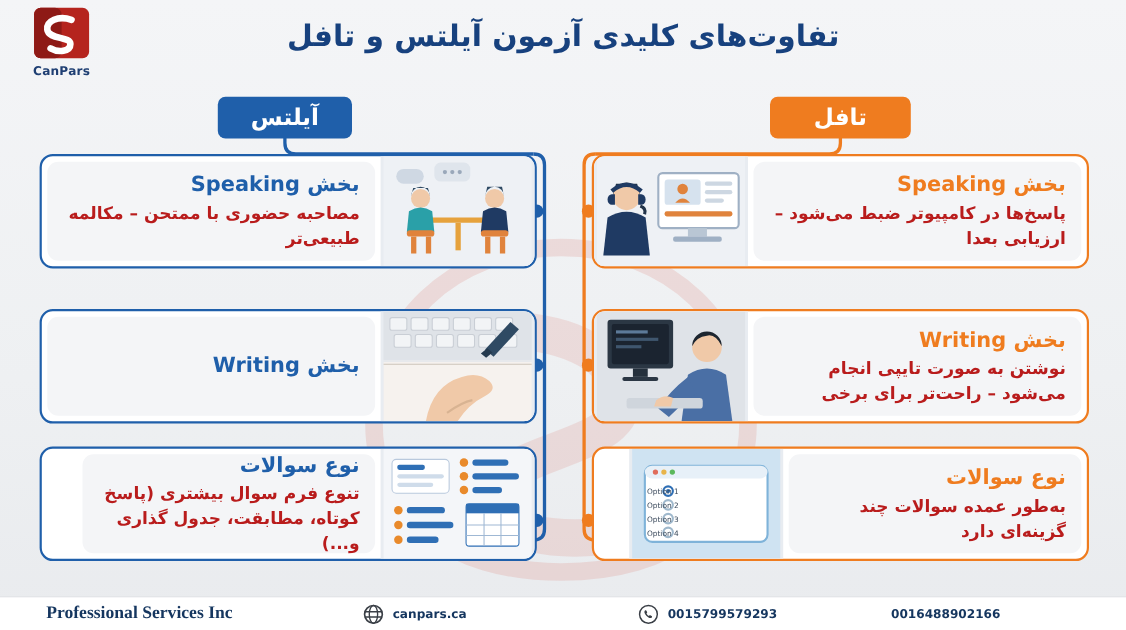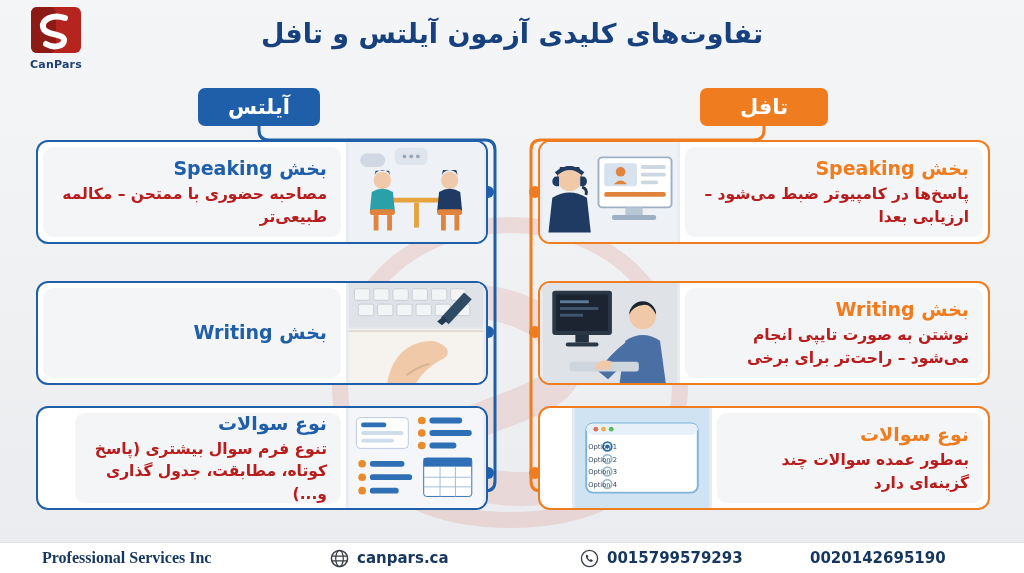--- a/index.html
+++ b/index.html
@@ -115,21 +115,21 @@
   
   .footer {
     position: absolute; left: 0; right: 0; bottom: 0;
     height: 31px;
     background: #ffffff;
     border-top: 1px solid #dcdfe3;
     display: flex; align-items: center;
     direction: ltr;
   }
   .footer-item {
-    font-size: 15px; font-weight: bold; color: #15365f;
+    font-size: 11px; font-weight: bold; color: #15365f;
     display: flex; align-items: center; gap: 8px;
     position: absolute;
   }
   .f-company { left: 42px; font-family: "Liberation Serif", serif; font-size: 16px; }
   .f-site { left: 330px; }
   .f-ph1 { left: 580px; }
   .f-ph2 { left: 810px; }
   .globe-icon, .wa-icon { display: inline-block; width: 19px; height: 19px; }
 
   
@@ -401,17 +401,17 @@
       <span class="wa-icon">
         <svg viewBox="0 0 20 20">
             <circle cx="10" cy="10" r="8.5" fill="none" stroke="#3a3f46" stroke-width="1.4"></circle>
         <path d="M6.6 6.4c.6-.5 1.2-.4 1.5.2l.6 1.2c.2.4.1.7-.2 1l-.4.4c.5 1 1.3 1.8 2.3 2.3l.4-.4c.3-.3.6-.4 1-.2l1.2.6c.6.3.7.9.2 1.5-1.2 1.3-3.3.3-5-1.4s-2.8-3.8-1.6-5.2z" fill="#3a3f46"></path>
           </svg>
       </span>
       <span>0015799579293</span>
     </div>
 
     <div class="footer-item f-ph2">
-      <span>0020142695190</span>
+      <span>0016488902166</span>
     </div>
   </div>
 
 </div>
 
 </body></html>

